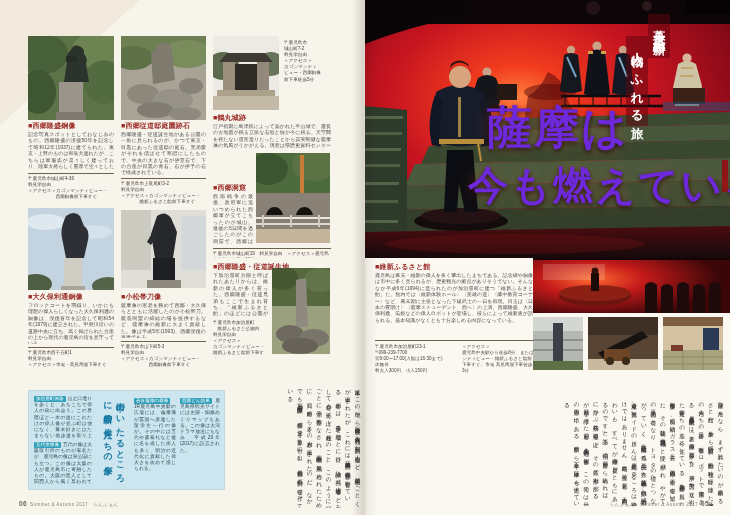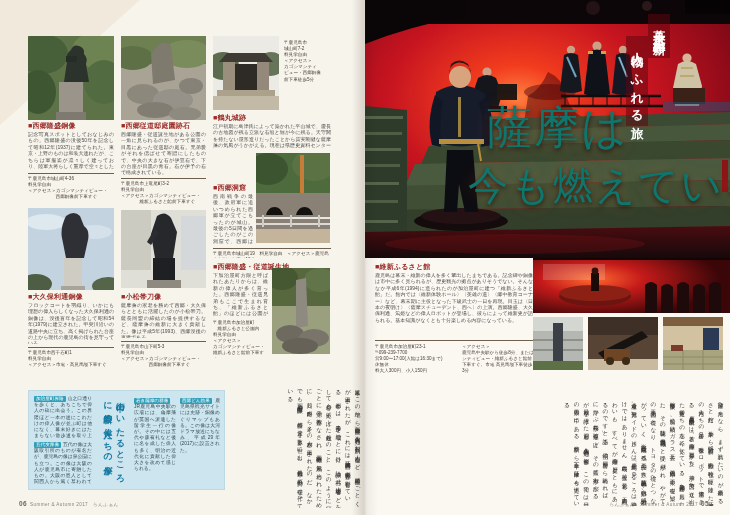--- a/index.html
+++ b/index.html
@@ -11,21 +11,21 @@
   .h{position:absolute;font-size:7px;font-weight:bold;color:#9b2c28;letter-spacing:.2px;white-space:nowrap}
   .bodytx{position:absolute;font-size:5px;line-height:6.4px;color:#4c4c4c;text-align:justify;overflow:hidden}
   .info{position:absolute;font-size:4.6px;line-height:6.1px;color:#4a3f3a;white-space:pre-line;overflow:hidden}
   .divider{position:absolute;height:0;border-top:1.5px solid #6f5f4d}
   .vtext{position:absolute;writing-mode:vertical-rl;font-size:5.6px;line-height:9.6px;letter-spacing:.7px;color:#333;overflow:hidden}
   .bluebox{position:absolute;background:#cde5ee;box-shadow:0 0 0 1px #bcd9e4 inset}
   .bb-item{position:absolute;font-size:4.8px;line-height:6.2px;color:#2e4a55;text-align:justify;overflow:hidden}
   .bb-tag{display:inline-block;background:#2f9fba;color:#fff;padding:0 2px;font-size:4.6px;border-radius:1px;margin-right:2px}
   .bb-headline{position:absolute;writing-mode:vertical-rl;font-size:8.8px;line-height:12.5px;font-weight:bold;
     color:#1579a2;font-family:"Liberation Serif",serif;letter-spacing:1.5px}
-  .hero-title{position:absolute;color:#0f766e;font-family:"Liberation Serif",serif;font-weight:400;white-space:nowrap;
+  .hero-title{position:absolute;color:#6d28d9;font-family:"Liberation Serif",serif;font-weight:700;white-space:nowrap;
     text-shadow:0 2px 5px rgba(30,0,0,.75),0 0 16px rgba(255,110,50,.35);letter-spacing:2px;z-index:6}
   .tagline{position:absolute;writing-mode:vertical-rl;color:#fff;font-family:"Liberation Serif",serif;font-weight:bold;
     font-size:12.5px;letter-spacing:3px;background:rgba(96,6,16,.52);padding:6px 3px;line-height:1.3;z-index:6}
   .footer{position:absolute;font-size:4.6px;color:#8a8577;letter-spacing:.4px;white-space:nowrap}
   .pagenum{font-size:6.5px;font-weight:bold;color:#6b665a;margin:0 3px}
   .spine{position:absolute;left:352px;top:0;width:26px;height:515px;z-index:40;
     background:linear-gradient(90deg,rgba(0,0,0,0),rgba(60,40,20,.16) 45%,rgba(0,0,0,.05) 60%,rgba(0,0,0,0))}
   .corner{position:absolute;left:0;top:0;width:0;height:0;border-top:125px solid #ece4d4;border-right:140px solid transparent;opacity:.65}
   .rightbg{position:absolute;left:365px;top:0;width:365px;height:515px;background:#fbf8f2}
 </style>

